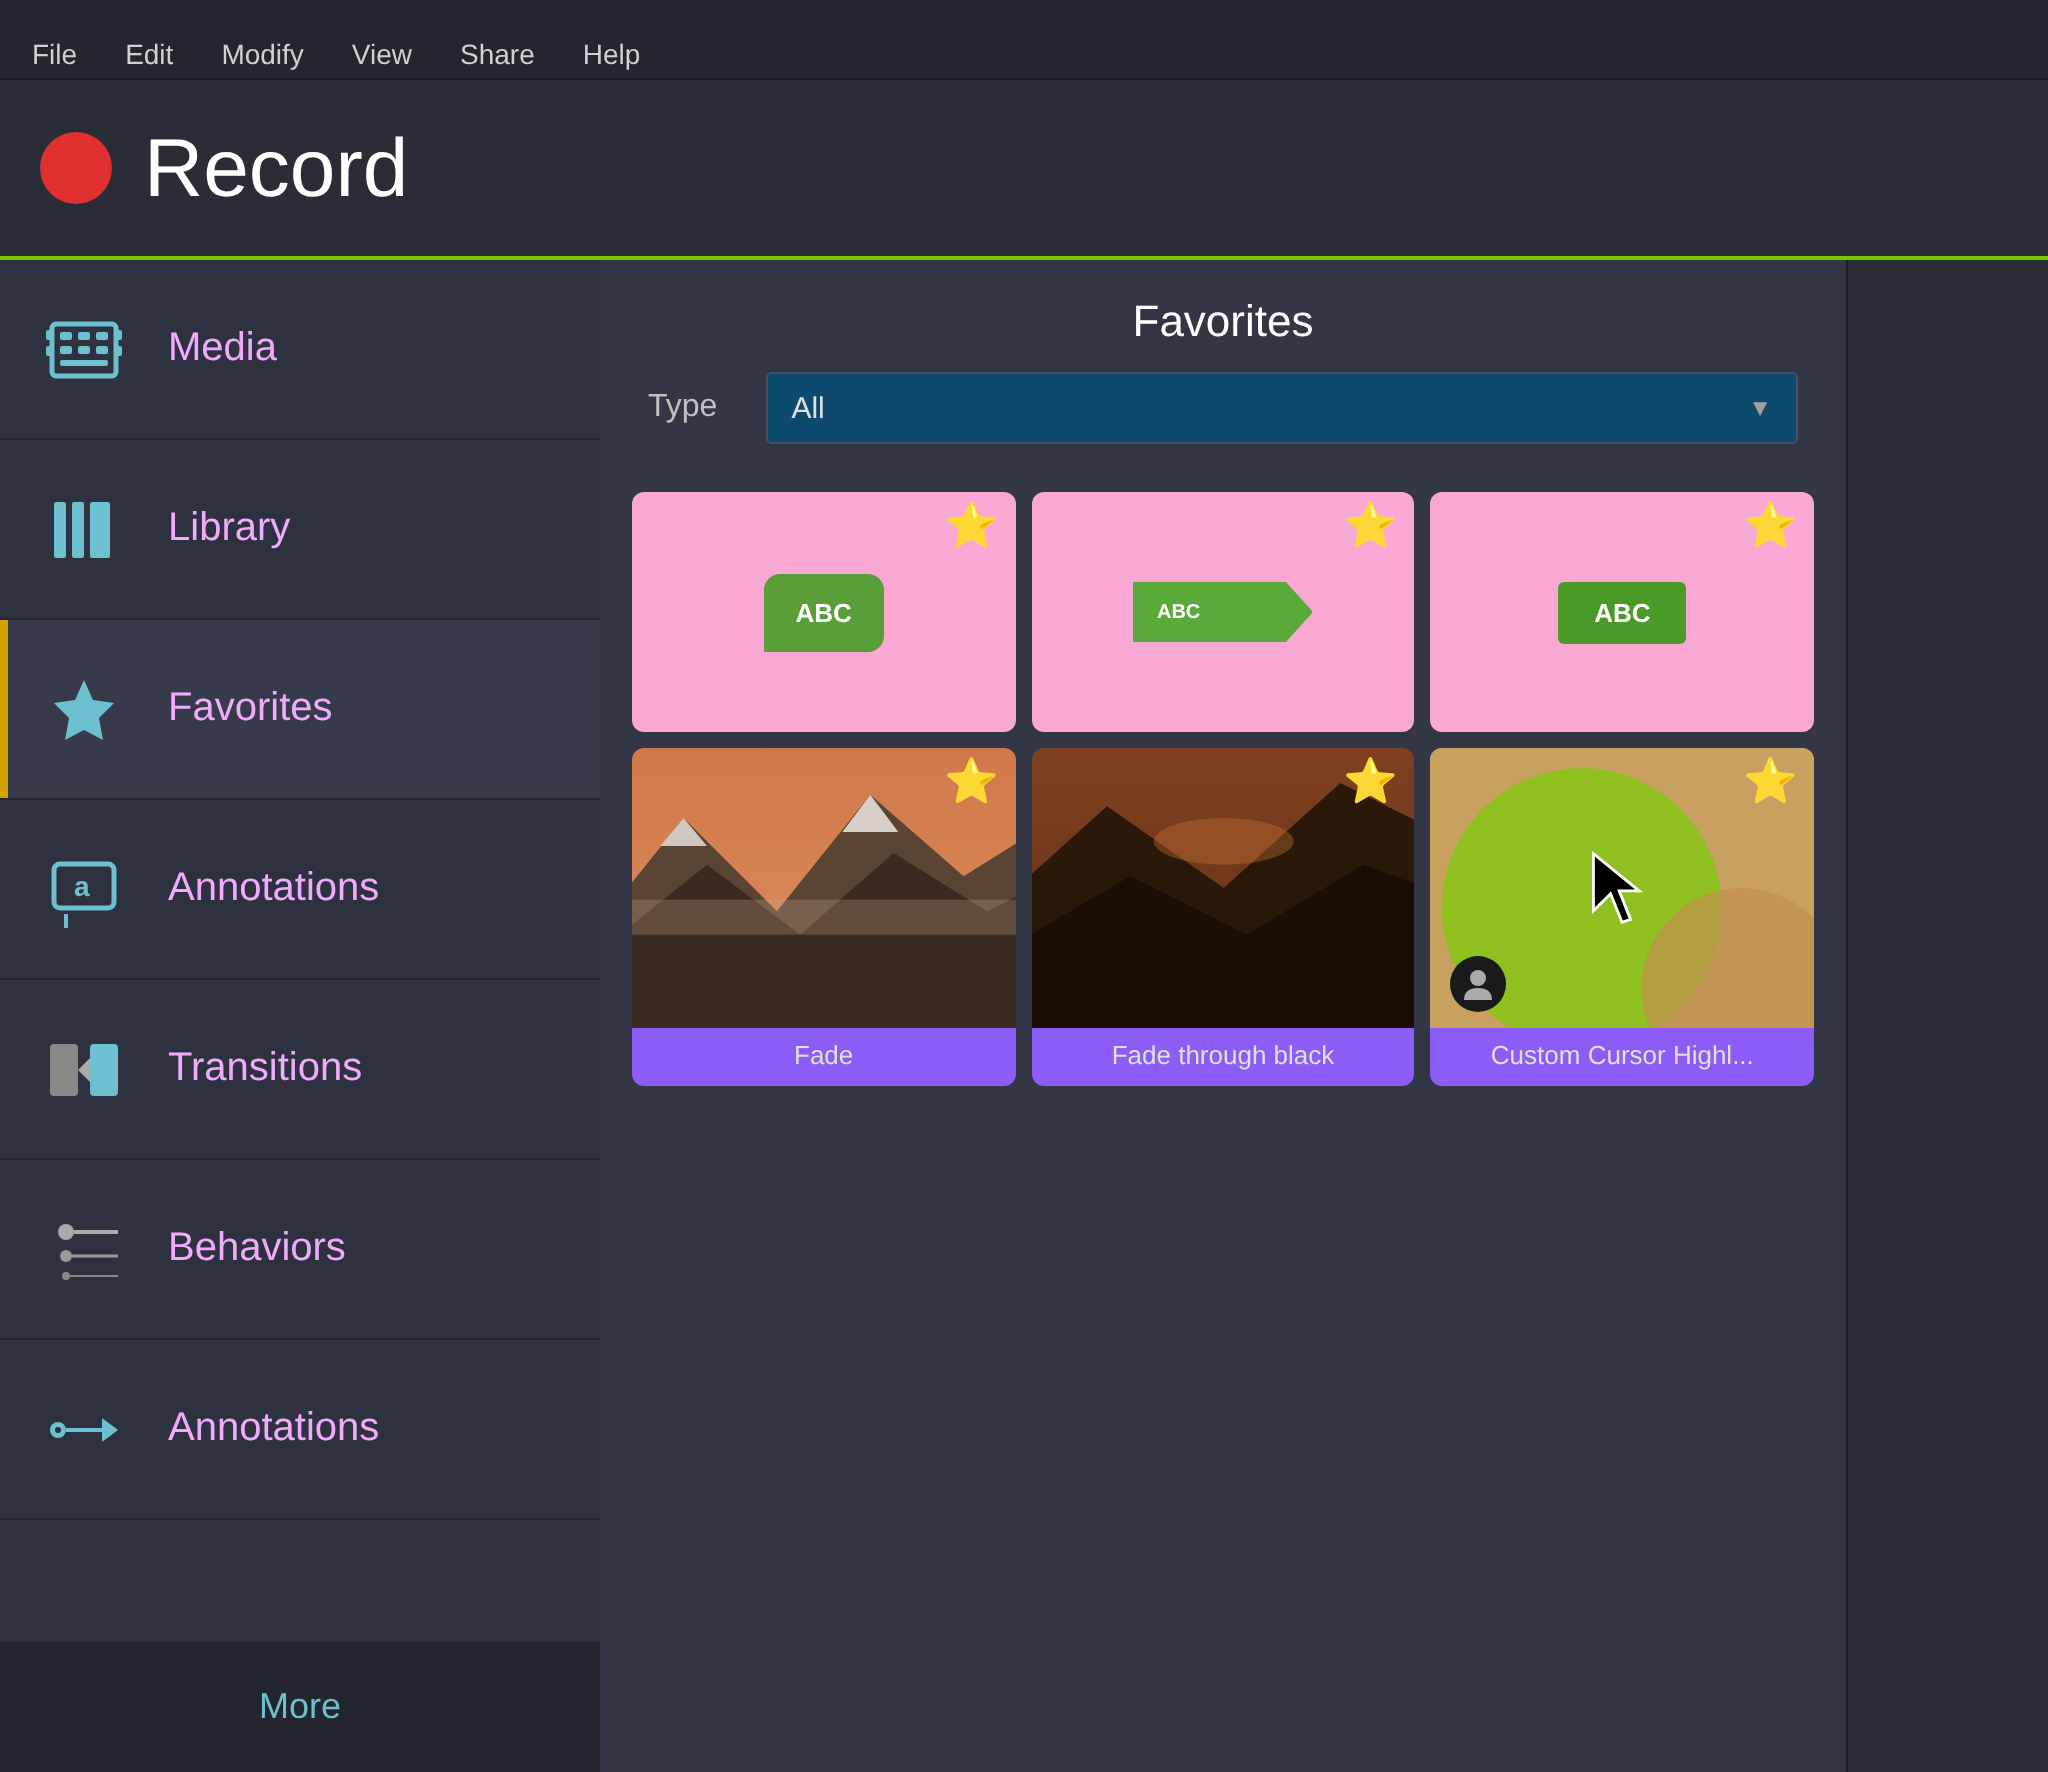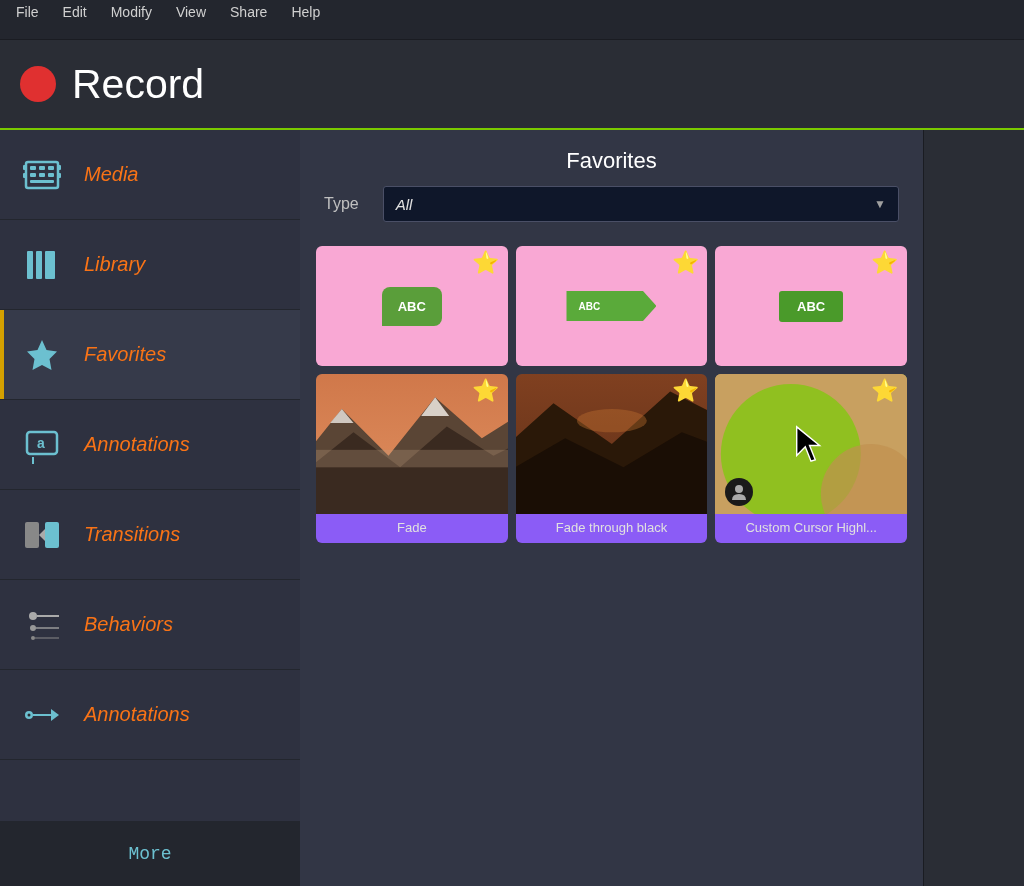--- a/index.html
+++ b/index.html
@@ -9,21 +9,21 @@
       height: 886px;
       background: #2a2d35;
       font-family: 'Segoe UI', Arial, sans-serif;
       color: #e0e0e0;
       overflow: hidden;
     }
 
     
     .menubar {
       display: flex;
-      align-items: flex-start;
+      align-items: flex-end;
       height: 40px;
       background: #23262e;
       padding: 0 16px;
       gap: 24px;
       border-bottom: 1px solid #1a1c22;
     }
 
     .menubar-item {
       font-size: 14px;
       color: #d0d0d0;
@@ -100,34 +100,32 @@
       width: 44px;
       height: 44px;
       display: flex;
       align-items: center;
       justify-content: center;
       flex-shrink: 0;
     }
 
     .sidebar-label {
       font-size: 20px;
-      color: #f97316;
+      color: #f0abfc;
       font-weight: 400;
-      font-style: italic;
     }
 
     .sidebar-more {
       display: flex;
       align-items: center;
       justify-content: center;
       height: 65px;
       cursor: pointer;
       margin-top: auto;
       background: #23262e;
-      font-family: Liberation Mono, monospace;
     }
 
     .sidebar-more-label {
       font-size: 18px;
       color: #6cc0d0;
     }
 
     
     .content-area {
       flex: 1;
@@ -152,32 +150,31 @@
       gap: 24px;
     }
 
     .type-label {
       font-size: 16px;
       color: #c0c0c0;
     }
 
     .type-select {
       flex: 1;
-      background: #0f172a;
+      background: #0c4a6e;
       border: 1px solid #4a4f66;
       color: #e0e0e0;
       padding: 6px 12px;
       font-size: 15px;
       border-radius: 3px;
       display: flex;
       align-items: center;
       justify-content: space-between;
       cursor: pointer;
       height: 36px;
-      font-style: italic;
     }
 
     .type-select-arrow {
       font-size: 12px;
       color: #a0a0a0;
     }
 
     
     .favorites-grid {
       display: grid;

